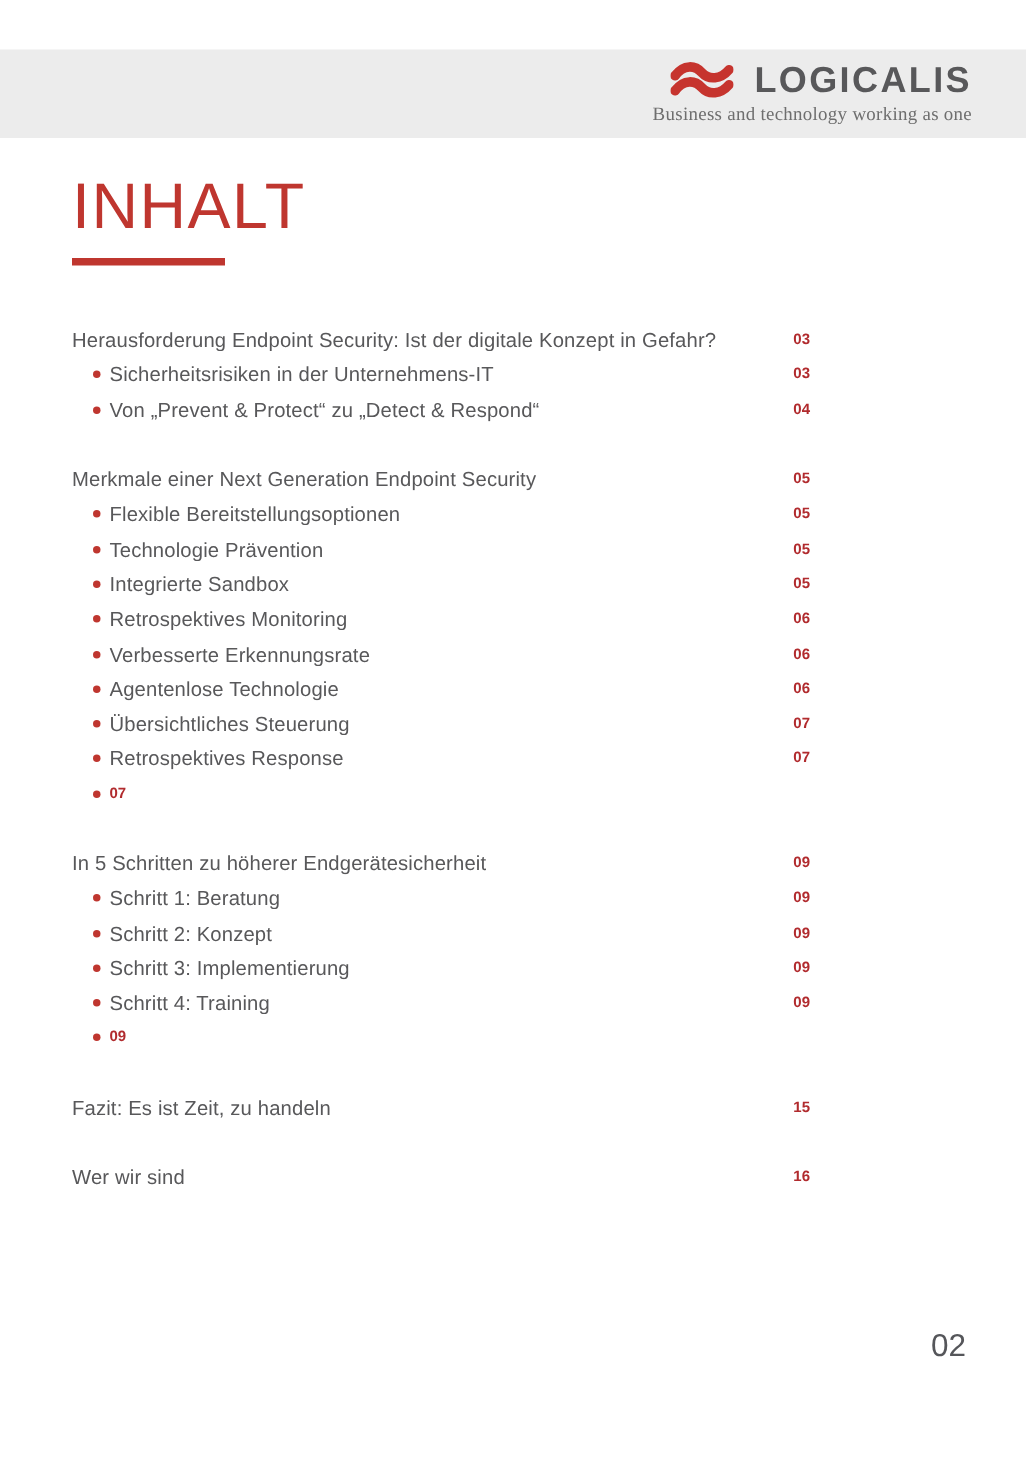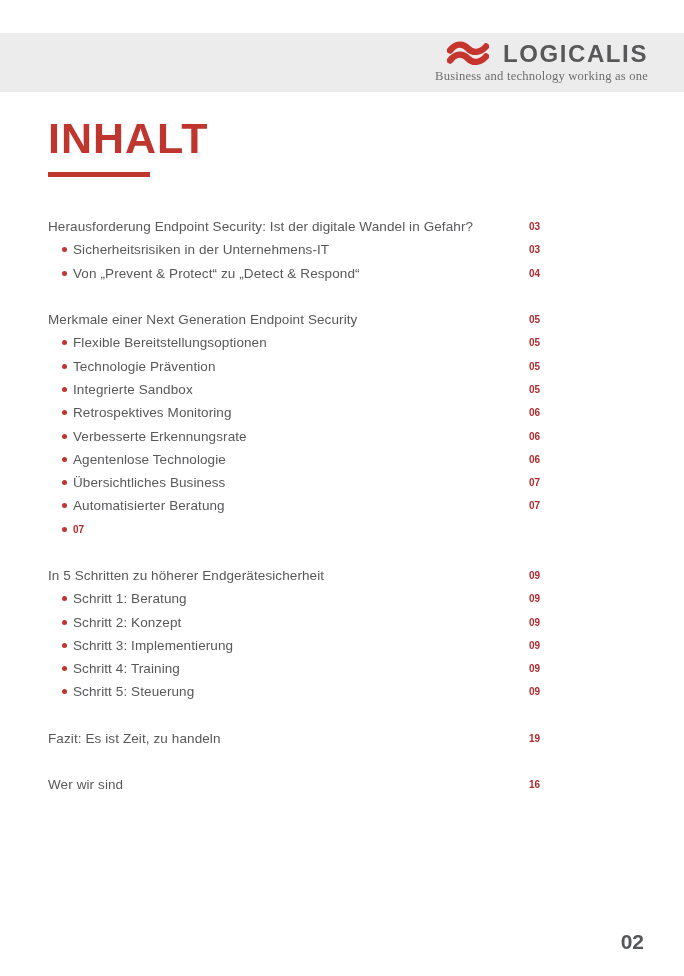--- a/index.html
+++ b/index.html
@@ -50,21 +50,21 @@
     letter-spacing: 0.2px;
   }
 
   
   .page-title {
     position: absolute;
     left: 48px;
     top: 117px;
     margin: 0;
     font-size: 43px;
-    font-weight: 700;
+    font-weight: 400;
     letter-spacing: 1px;
     line-height: 1;
     color: var(--accent_red, #bf362f);
   }
   .title-underline {
     position: absolute;
     left: 48px;
     top: 172px;
     width: 102px;
     height: 5px;
@@ -106,23 +106,23 @@
     flex: 0 0 auto;
     font-size: 10px;
     font-weight: 700;
     color: var(--number_red, #b12b2e);
   }
 
   
   .folio {
     position: absolute;
     right: 40px;
-    top: 930px;
+    top: 886px;
     font-size: 21px;
-    font-weight: 700;
+    font-weight: 400;
     color: var(--folio_gray, #55565a);
   }
 </style>
 </head>
 <body>
 
 <div class="page">
 
   <header class="header-band">
     <div class="logo-block">
@@ -140,21 +140,21 @@
   </header>
 
   <main>
     <h1 class="page-title">INHALT</h1>
     <div class="title-underline"></div>
 
     <nav class="toc" id="toc">
         <div class="toc-group">
           <div class="toc-row level-0">
 
-    <span class="label">Herausforderung Endpoint Security: Ist der digitale Wandel in Gefahr?</span>
+    <span class="label">Herausforderung Endpoint Security: Ist der digitale Konzept in Gefahr?</span>
     <span class="pagenum">03</span>
   </div>
           <div class="toc-row level-1">
     <span class="bullet"></span>
     <span class="label">Sicherheitsrisiken in der Unternehmens-IT</span>
     <span class="pagenum">03</span>
   </div>
           <div class="toc-row level-1">
     <span class="bullet"></span>
     <span class="label">Von „Prevent &amp; Protect“ zu „Detect &amp; Respond“</span>
@@ -192,26 +192,26 @@
     <span class="label">Verbesserte Erkennungsrate</span>
     <span class="pagenum">06</span>
   </div>
           <div class="toc-row level-1">
     <span class="bullet"></span>
     <span class="label">Agentenlose Technologie</span>
     <span class="pagenum">06</span>
   </div>
           <div class="toc-row level-1">
     <span class="bullet"></span>
-    <span class="label">Übersichtliches Business</span>
+    <span class="label">Übersichtliches Steuerung</span>
     <span class="pagenum">07</span>
   </div>
           <div class="toc-row level-1">
     <span class="bullet"></span>
-    <span class="label">Automatisierter Beratung</span>
+    <span class="label">Retrospektives Response</span>
     <span class="pagenum">07</span>
   </div>
           <div class="toc-row level-1">
     <span class="bullet"></span>
     <span class="pagenum">07</span>
   </div>
         </div>
         <div class="toc-group">
           <div class="toc-row level-0">
 
@@ -233,29 +233,28 @@
     <span class="label">Schritt 3: Implementierung</span>
     <span class="pagenum">09</span>
   </div>
           <div class="toc-row level-1">
     <span class="bullet"></span>
     <span class="label">Schritt 4: Training</span>
     <span class="pagenum">09</span>
   </div>
           <div class="toc-row level-1">
     <span class="bullet"></span>
-    <span class="label">Schritt 5: Steuerung</span>
     <span class="pagenum">09</span>
   </div>
         </div>
         <div class="toc-group">
           <div class="toc-row level-0">
 
     <span class="label">Fazit: Es ist Zeit, zu handeln</span>
-    <span class="pagenum">19</span>
+    <span class="pagenum">15</span>
   </div>
         </div>
         <div class="toc-group">
           <div class="toc-row level-0">
 
     <span class="label">Wer wir sind</span>
     <span class="pagenum">16</span>
   </div>
         </div>
       </nav>

